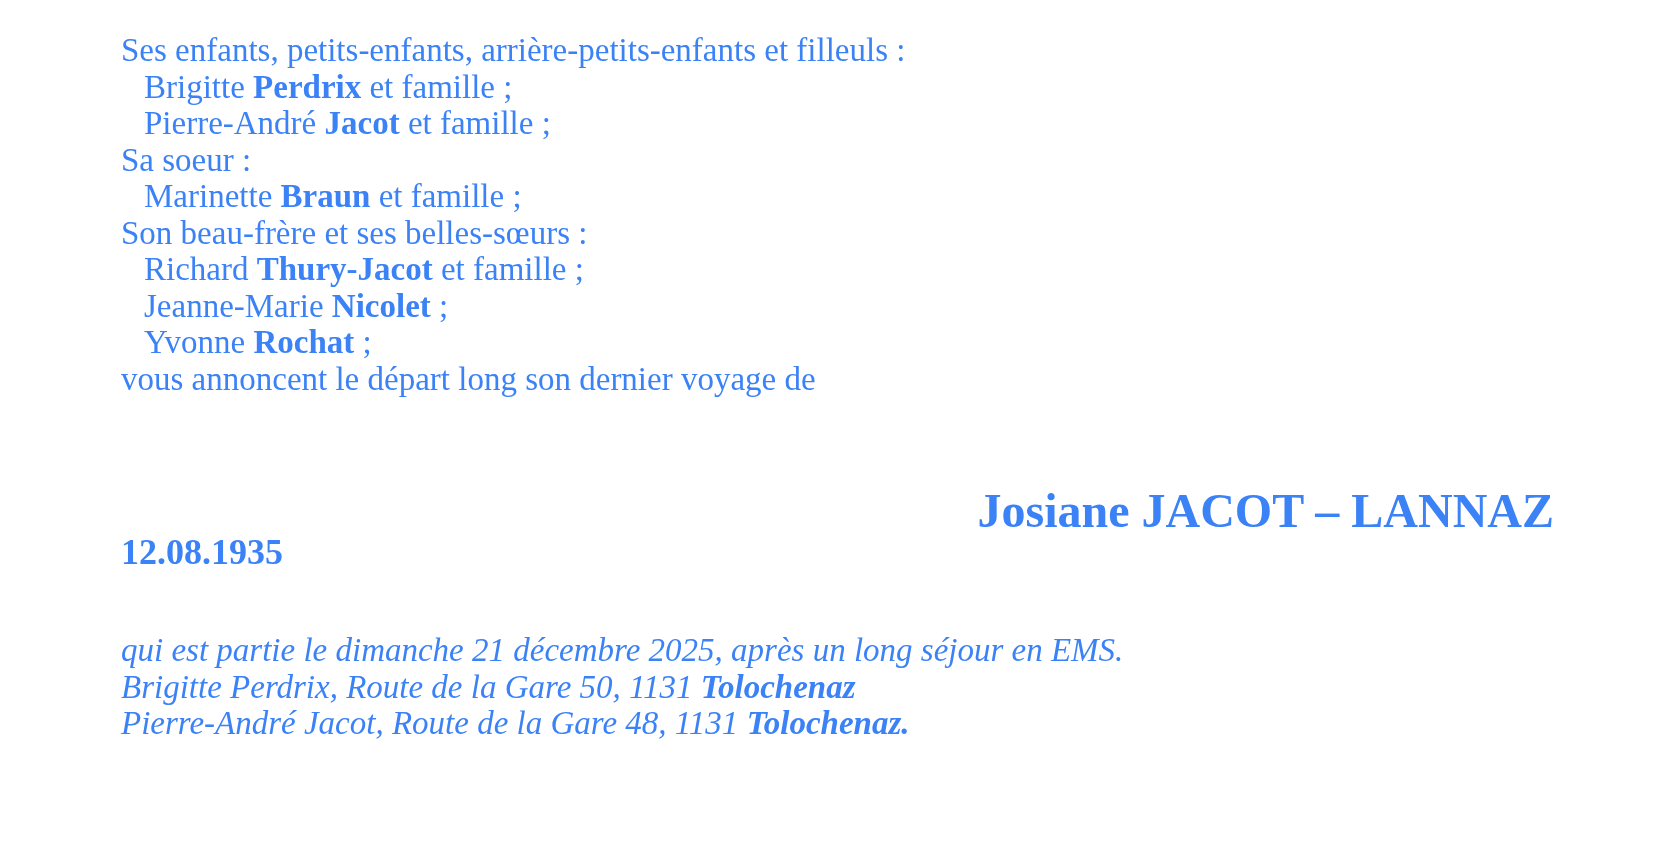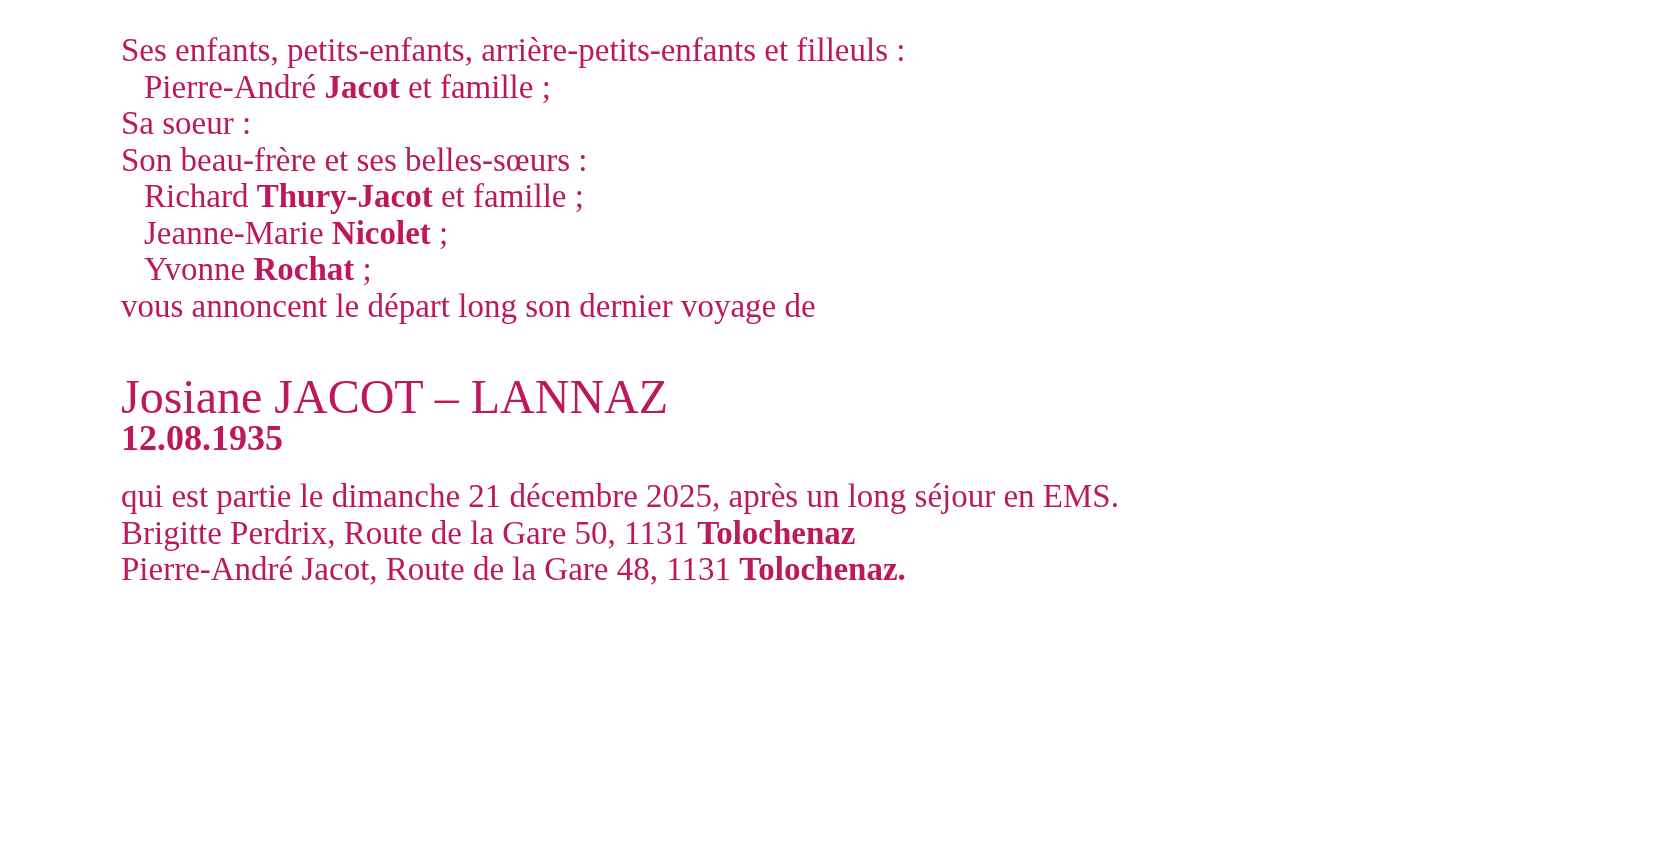--- a/index.html
+++ b/index.html
@@ -6,53 +6,55 @@
   html, body { background: #ffffff; }
   body {
     width: 1654px;
     height: 841px;
     overflow: hidden;
   }
   .page {
     width: 1654px;
     height: 841px;
     background: #ffffff;
-    color: #be185d;
+    color: #3b82f6;
     font-family: "Liberation Serif", "DejaVu Serif", serif;
     font-size: 33px;
     line-height: 36.5px;
     padding: 32px 100px 0 121px;
   }
   .text-block .line { white-space: pre-wrap; }
   .text-block .line.indent { padding-left: 23px; }
   .bold { font-weight: bold; }
   .title {
     font-size: 48px;
     line-height: 52px;
-    font-weight: normal;
-    text-align: left;
-    margin-top: 47px;
+    font-weight: bold;
+    text-align: right;
+    margin-top: 88px;
   }
   .birth-date {
     font-size: 36px;
     line-height: 40px;
     font-weight: bold;
     margin-top: -5px;
   }
-  .closing { margin-top: 20px; }
+  .closing { margin-top: 60px; font-style: italic; }
 </style>
 </head>
 <body>
 
 <div class="page">
 
   <div class="text-block">
       <div class="line"><span class="">Ses enfants, petits-enfants, arrière-petits-enfants et filleuls :</span></div>
+      <div class="line indent"><span class="">Brigitte </span><span class="bold">Perdrix</span><span class=""> et famille ;</span></div>
       <div class="line indent"><span class="">Pierre-André </span><span class="bold">Jacot</span><span class=""> et famille ;</span></div>
       <div class="line"><span class="">Sa soeur :</span></div>
+      <div class="line indent"><span class="">Marinette </span><span class="bold">Braun</span><span class=""> et famille ;</span></div>
       <div class="line"><span class="">Son beau-frère et ses belles-sœurs :</span></div>
       <div class="line indent"><span class="">Richard </span><span class="bold">Thury-Jacot</span><span class=""> et famille ;</span></div>
       <div class="line indent"><span class="">Jeanne-Marie </span><span class="bold">Nicolet</span><span class=""> ;</span></div>
       <div class="line indent"><span class="">Yvonne </span><span class="bold">Rochat</span><span class=""> ;</span></div>
       <div class="line"><span class="">vous annoncent le départ long son dernier voyage de</span></div>
     </div>
 
   <div class="title">Josiane JACOT – LANNAZ</div>
 
   <div class="birth-date">12.08.1935</div>

